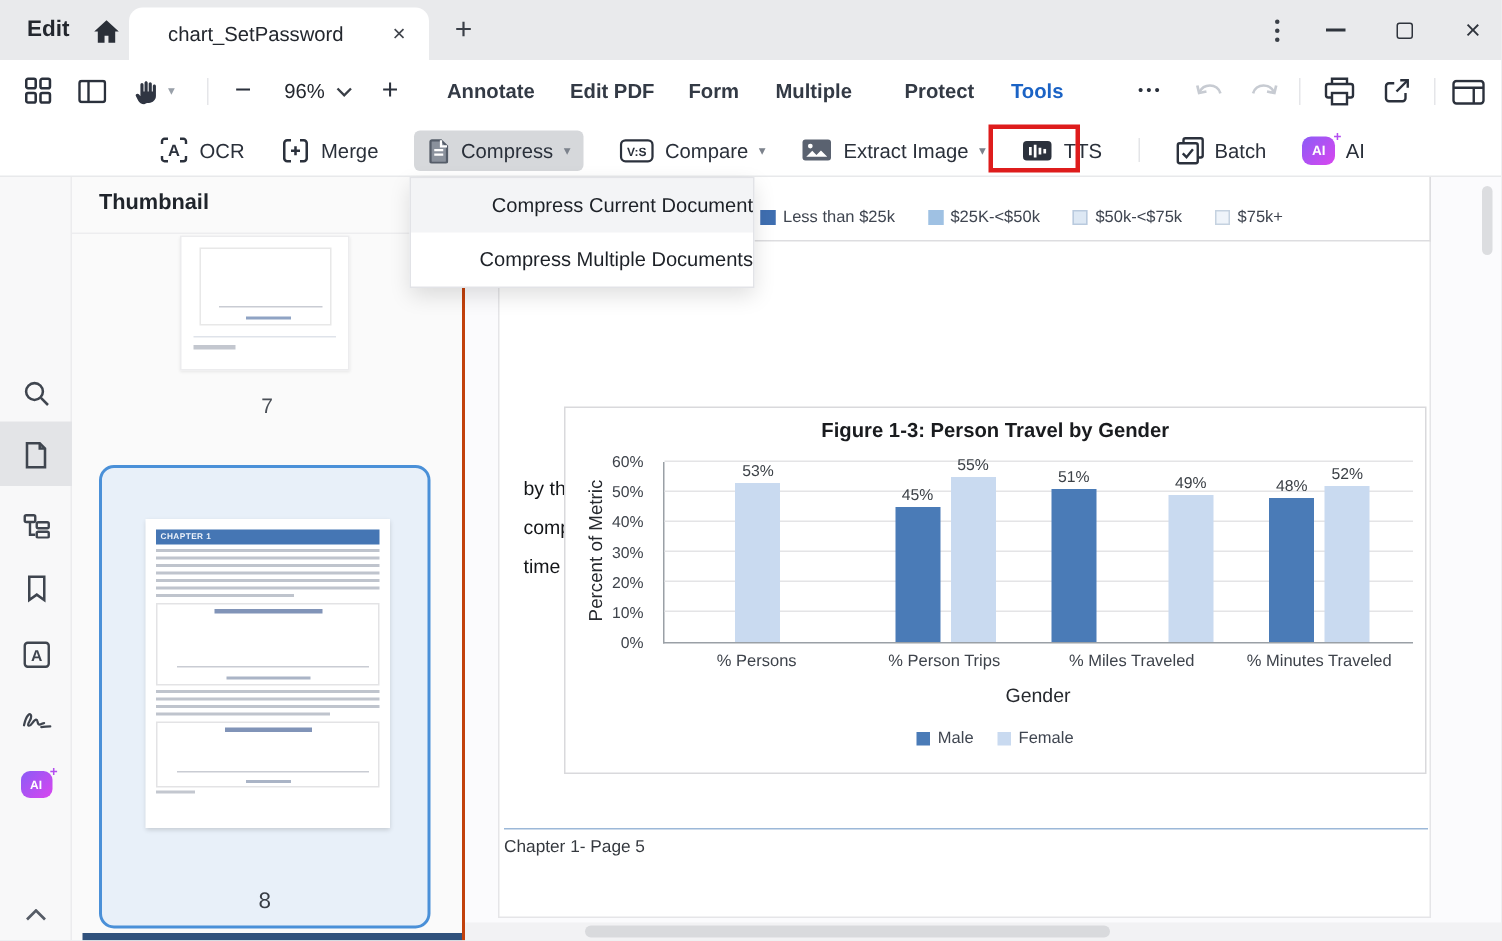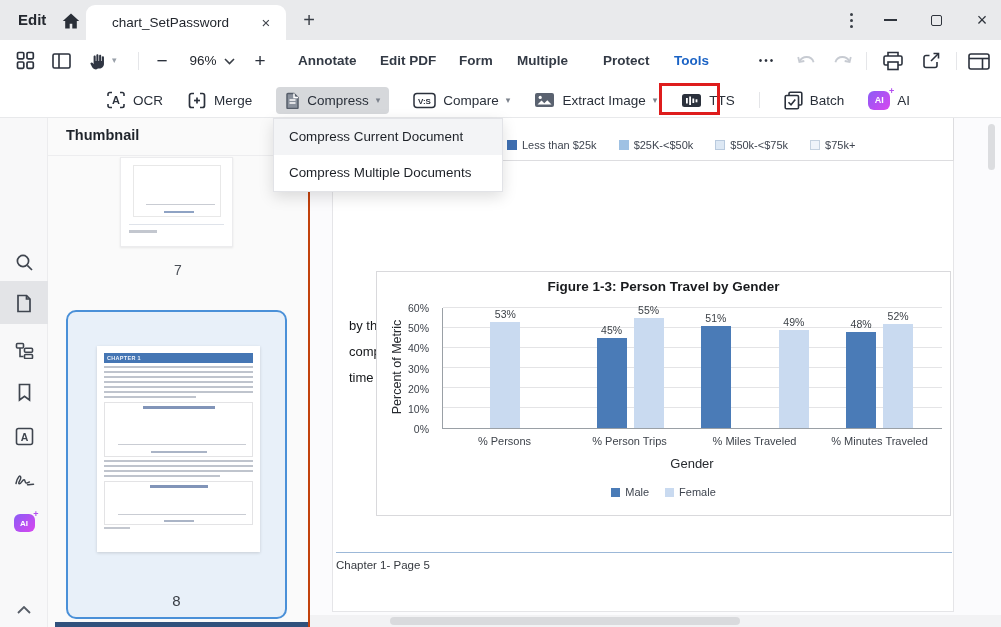--- a/index.html
+++ b/index.html
@@ -40,21 +40,21 @@
   .toolsrow-inner{position:absolute;left:106px;top:0;height:36px;display:flex;align-items:center;gap:24px;}
   .tool-item{display:flex;align-items:center;gap:7px;font-size:13.5px;color:#2a303a;cursor:pointer;white-space:nowrap;}
   .chip{background:#d6d8db;border-radius:4px;height:27px;padding:0 9px;}
   .caret{font-size:9px;color:#7c828c;}
   .vsep{width:1px;height:16px;background:#e4e5e8;}
   .ai-ico{width:22px;height:19px;border-radius:6px;background:linear-gradient(135deg,#8b5cf6,#d946ef);color:#fff;font-size:9px;font-weight:700;display:flex;align-items:center;justify-content:center;position:relative;}
   .ai-ico .spark{position:absolute;right:-4px;top:-5px;color:#b44ef0;font-size:9px;font-weight:700;}
 
   
   .dropdown{position:absolute;left:273px;top:118px;width:230px;background:#fff;border:1px solid #e2e3e7;box-shadow:0 5px 14px rgba(0,0,0,.13);z-index:70;}
-  .dd-item{height:36px;line-height:36px;padding-left:15px;font-size:13.4px;color:#1d2127;cursor:pointer;white-space:nowrap;}
+  .dd-item{height:36px;line-height:36px;padding-left:15px;font-size:13.4px;color:#1d2127;cursor:pointer;white-space:nowrap;text-align:right;}
   .dd-item.hov{background:#f3f4f6;}
 
   
   .rail{position:absolute;left:0;top:118px;width:48px;height:509px;background:#f8f8f9;border-right:1px solid #ececee;}
   .rail-item{position:absolute;left:0;width:48px;height:40px;display:flex;align-items:center;justify-content:center;cursor:pointer;}
   .rail-active{position:absolute;left:0;top:163px;width:48px;height:43px;background:#e3e4e7;}
 
   
   .thumbpanel{position:absolute;left:48px;top:118px;width:262px;height:509px;background:#fafafa;border-right:2px solid #c2410c;}
   .tp-title{position:absolute;left:18px;top:9px;font-size:14.5px;font-weight:700;color:#1f242b;}

